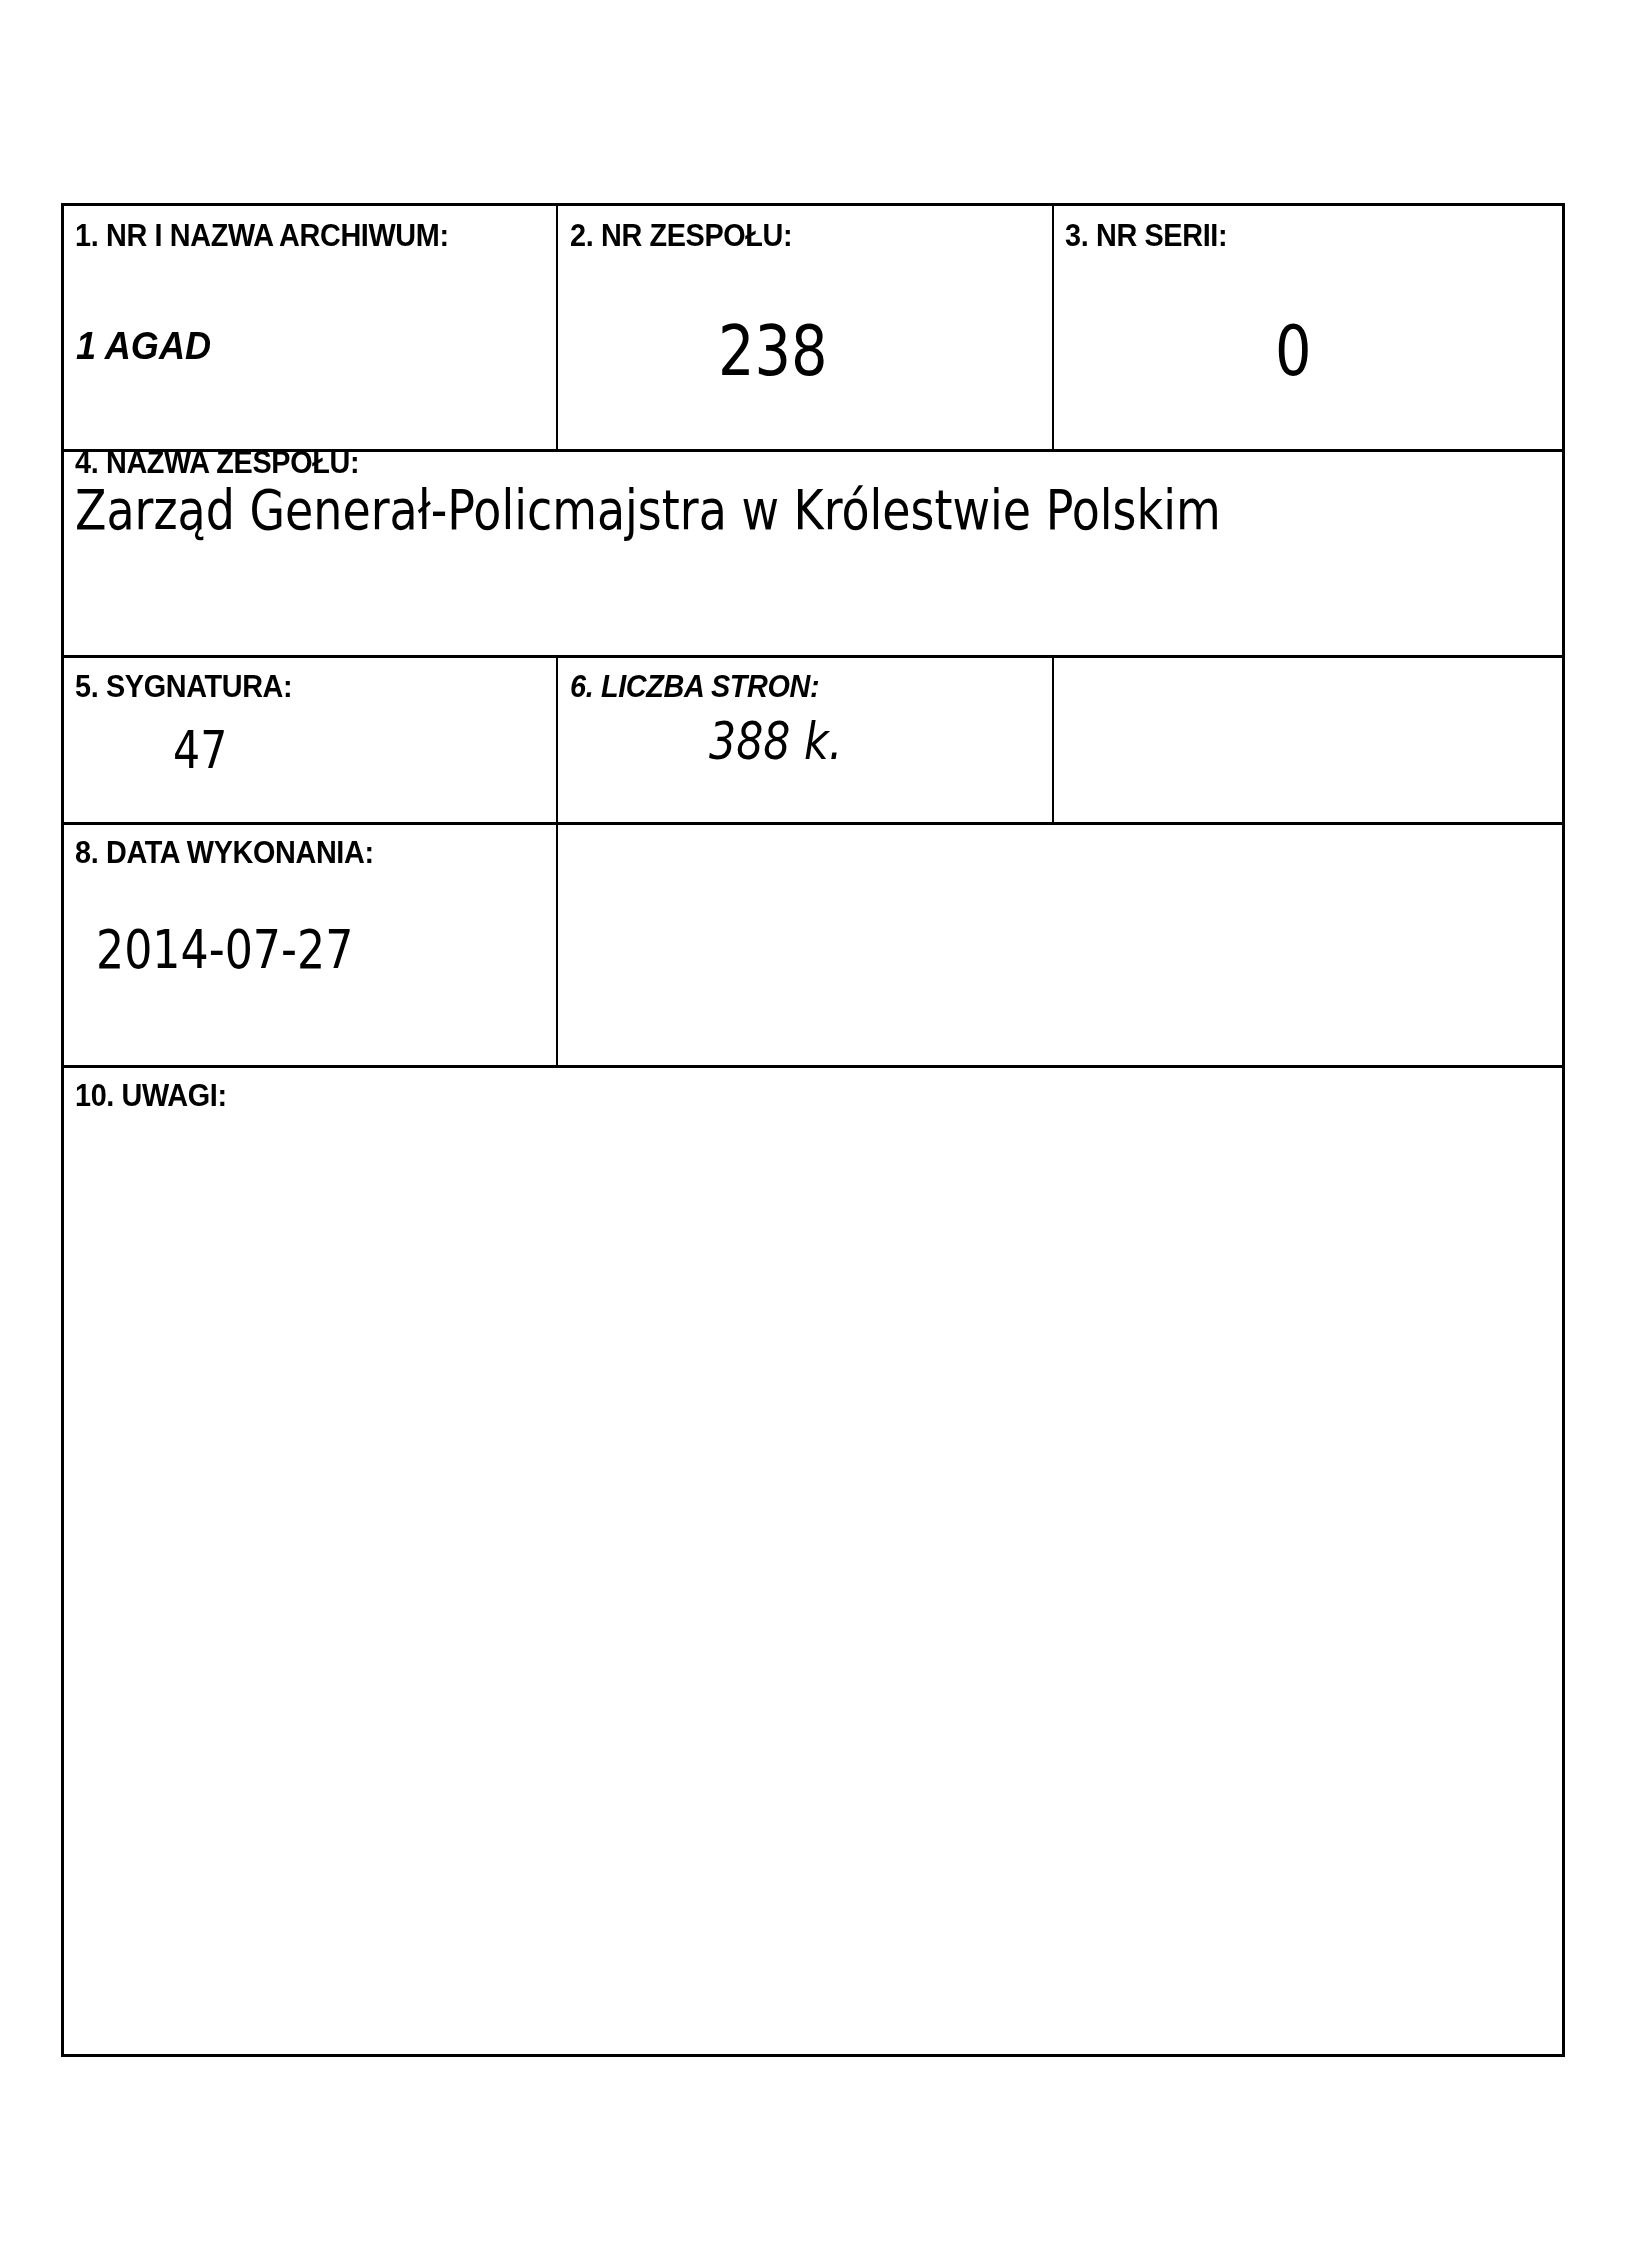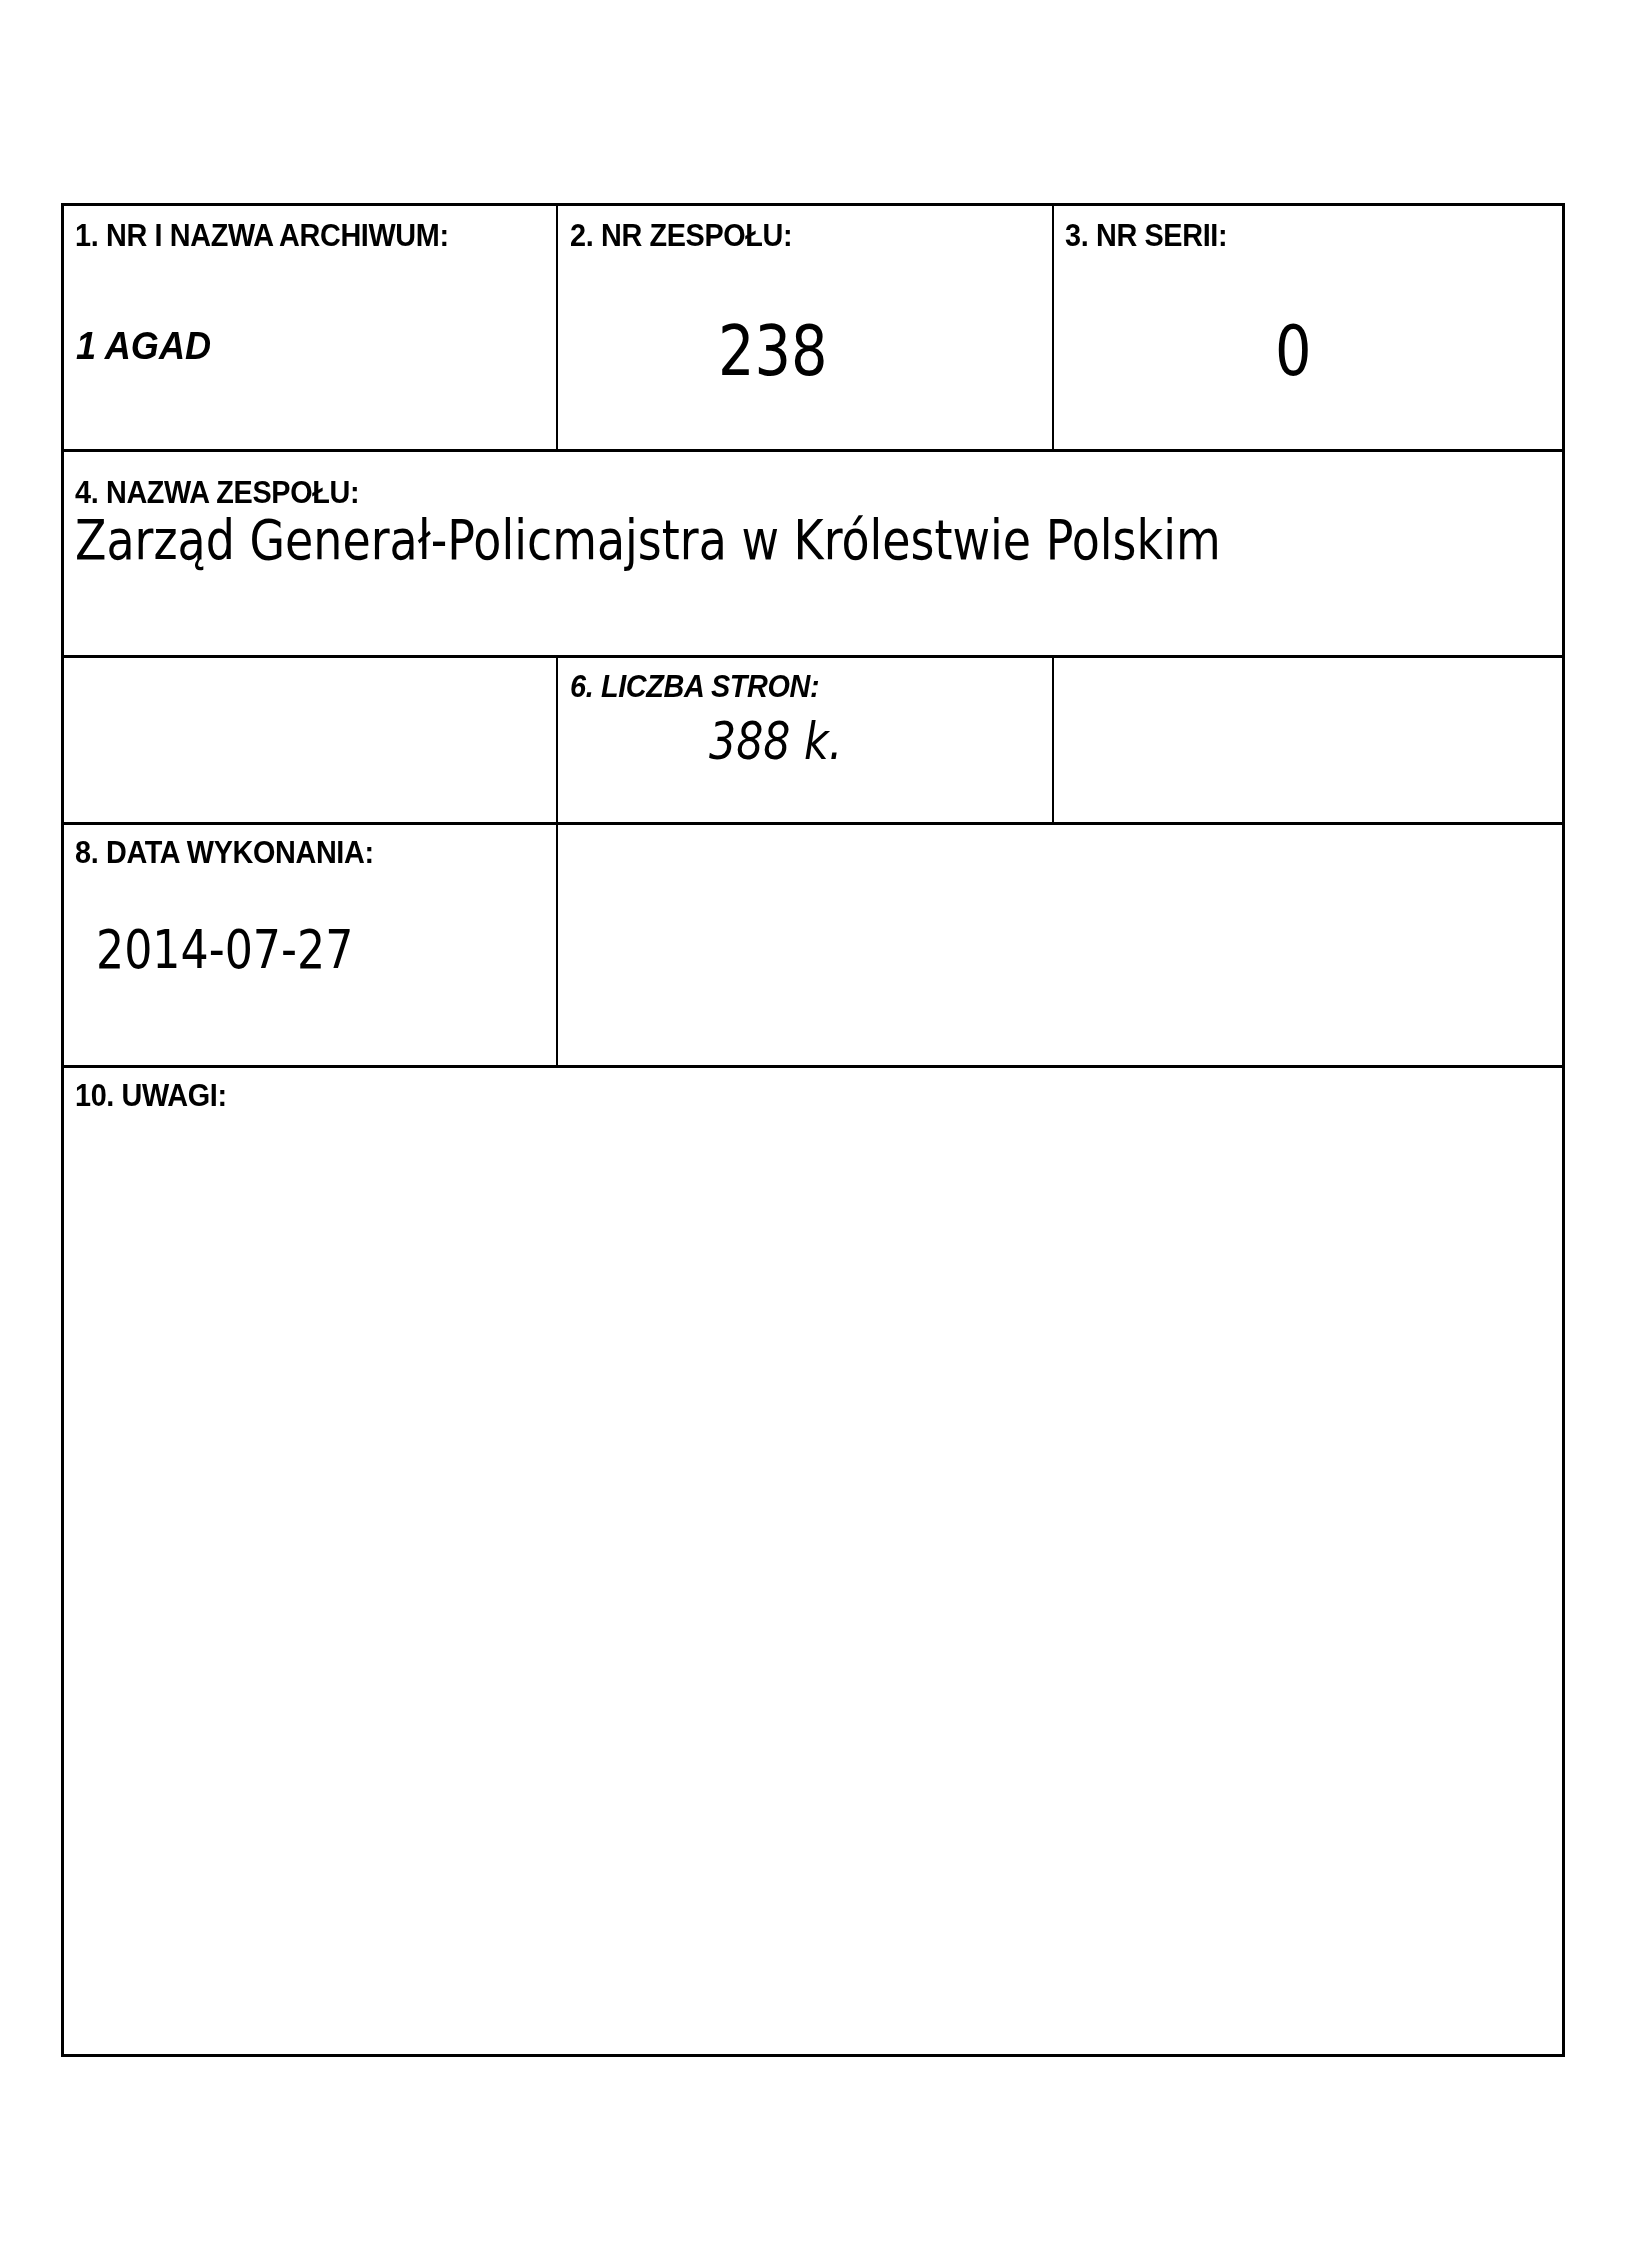--- a/index.html
+++ b/index.html
@@ -85,27 +85,31 @@
   </div>
   <div class="vline" style="left:988px; top:0; height:244px;"></div>
 
   <div class="cell" style="left:990px; top:0; width:511px; height:244px;">
     <span class="label">3. NR SERII:</span>
     <span class="value" style="left:221px; top:110px; font-size:70px;">0</span>
   </div>
 
   <div class="hline" style="top:243px;"></div>
 
-  <div class="cell" style="left:0; top:260px; width:1501px; height:204px;">
+  <div class="cell" style="left:0; top:230px; width:1501px; height:204px;">
     <span class="label" style="top:10.7px;">4. NAZWA ZESPOŁU:</span>
     <span class="value" style="left:10.7px; top:46px; font-size:56px;">Zarząd Generał-Policmajstra w Królestwie Polskim</span>
   </div>
 
   <div class="hline" style="top:449px;"></div>
 
+  <div class="cell" style="left:0; top:452px; width:492px; height:165px;">
+    <span class="label" style="top:13px;">5. SYGNATURA:</span>
+    <span class="value" style="left:109px; top:66px; font-size:52px;">47</span>
+  </div>
   <div class="vline" style="left:492px; top:452px; height:165px;"></div>
 
   <div class="cell" style="left:495px; top:452px; width:493px; height:165px;font-style:italic;">
     <span class="label" style="top:13px;">6. LICZBA STRON:</span>
     <span class="value" style="left:150px; top:57px; font-size:52px;">388 k.</span>
   </div>
   <div class="vline" style="left:988px; top:452px; height:165px;"></div>
 
 
   <div class="hline" style="top:616px;"></div>

